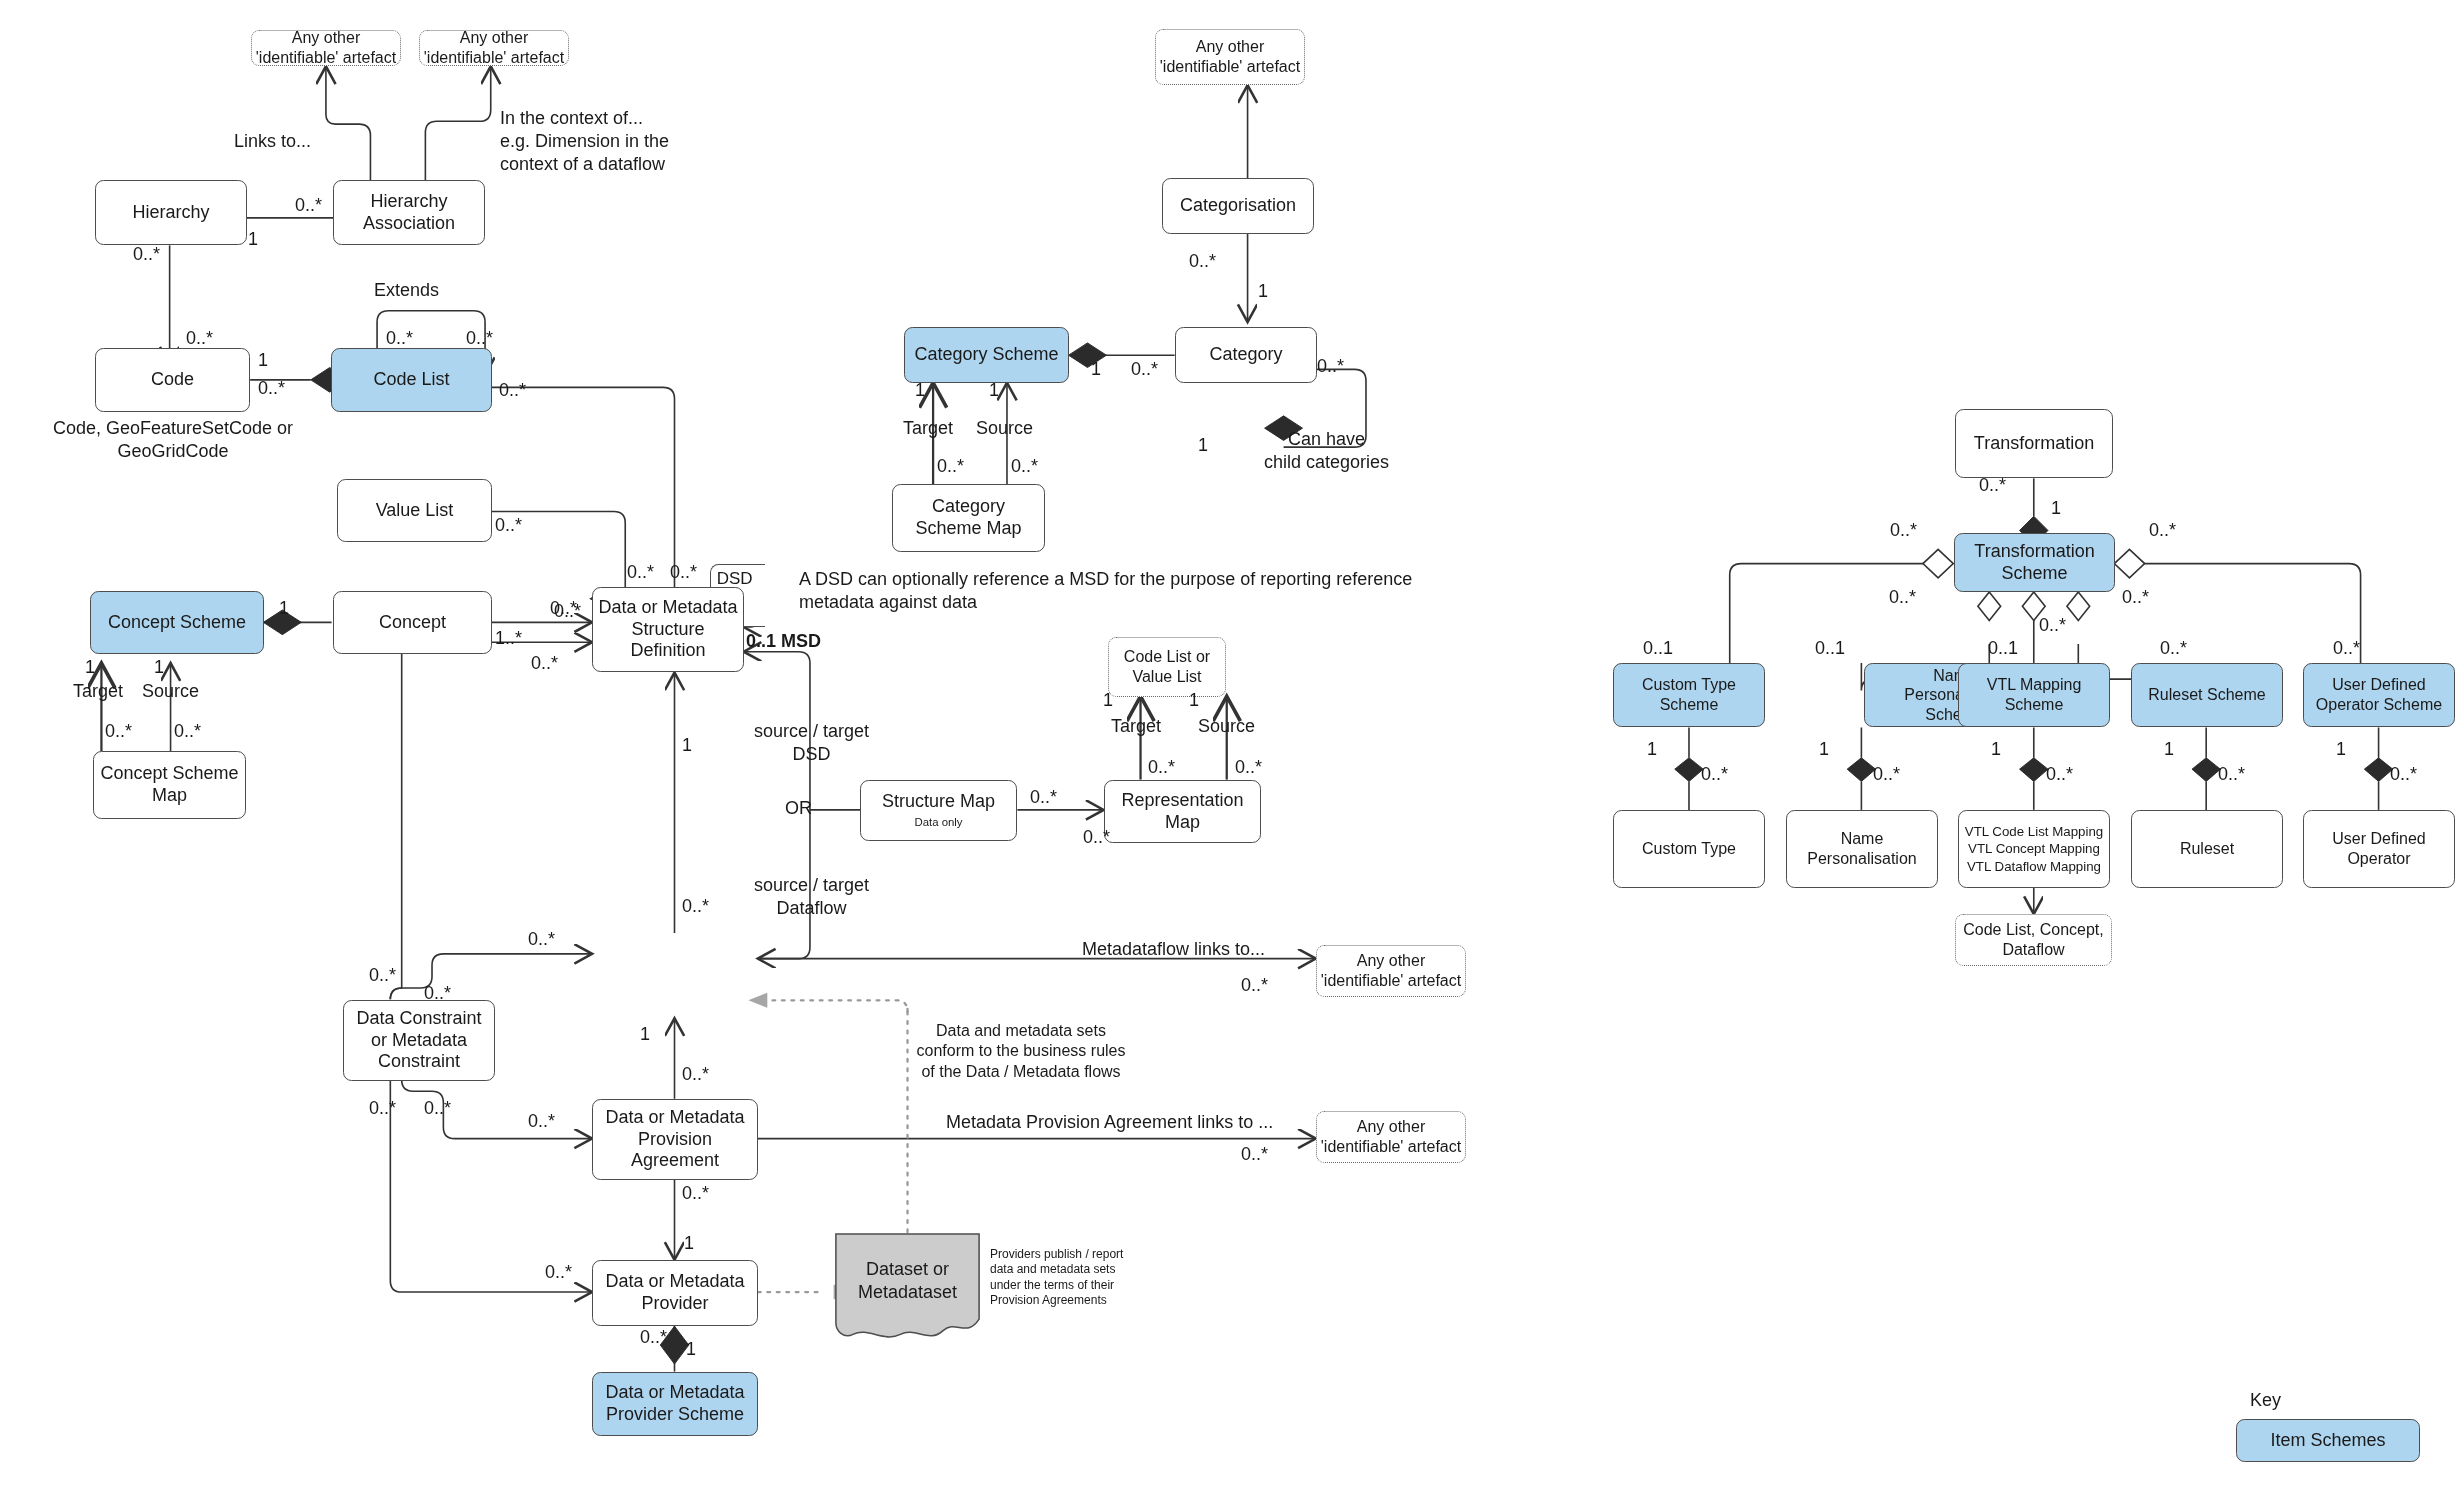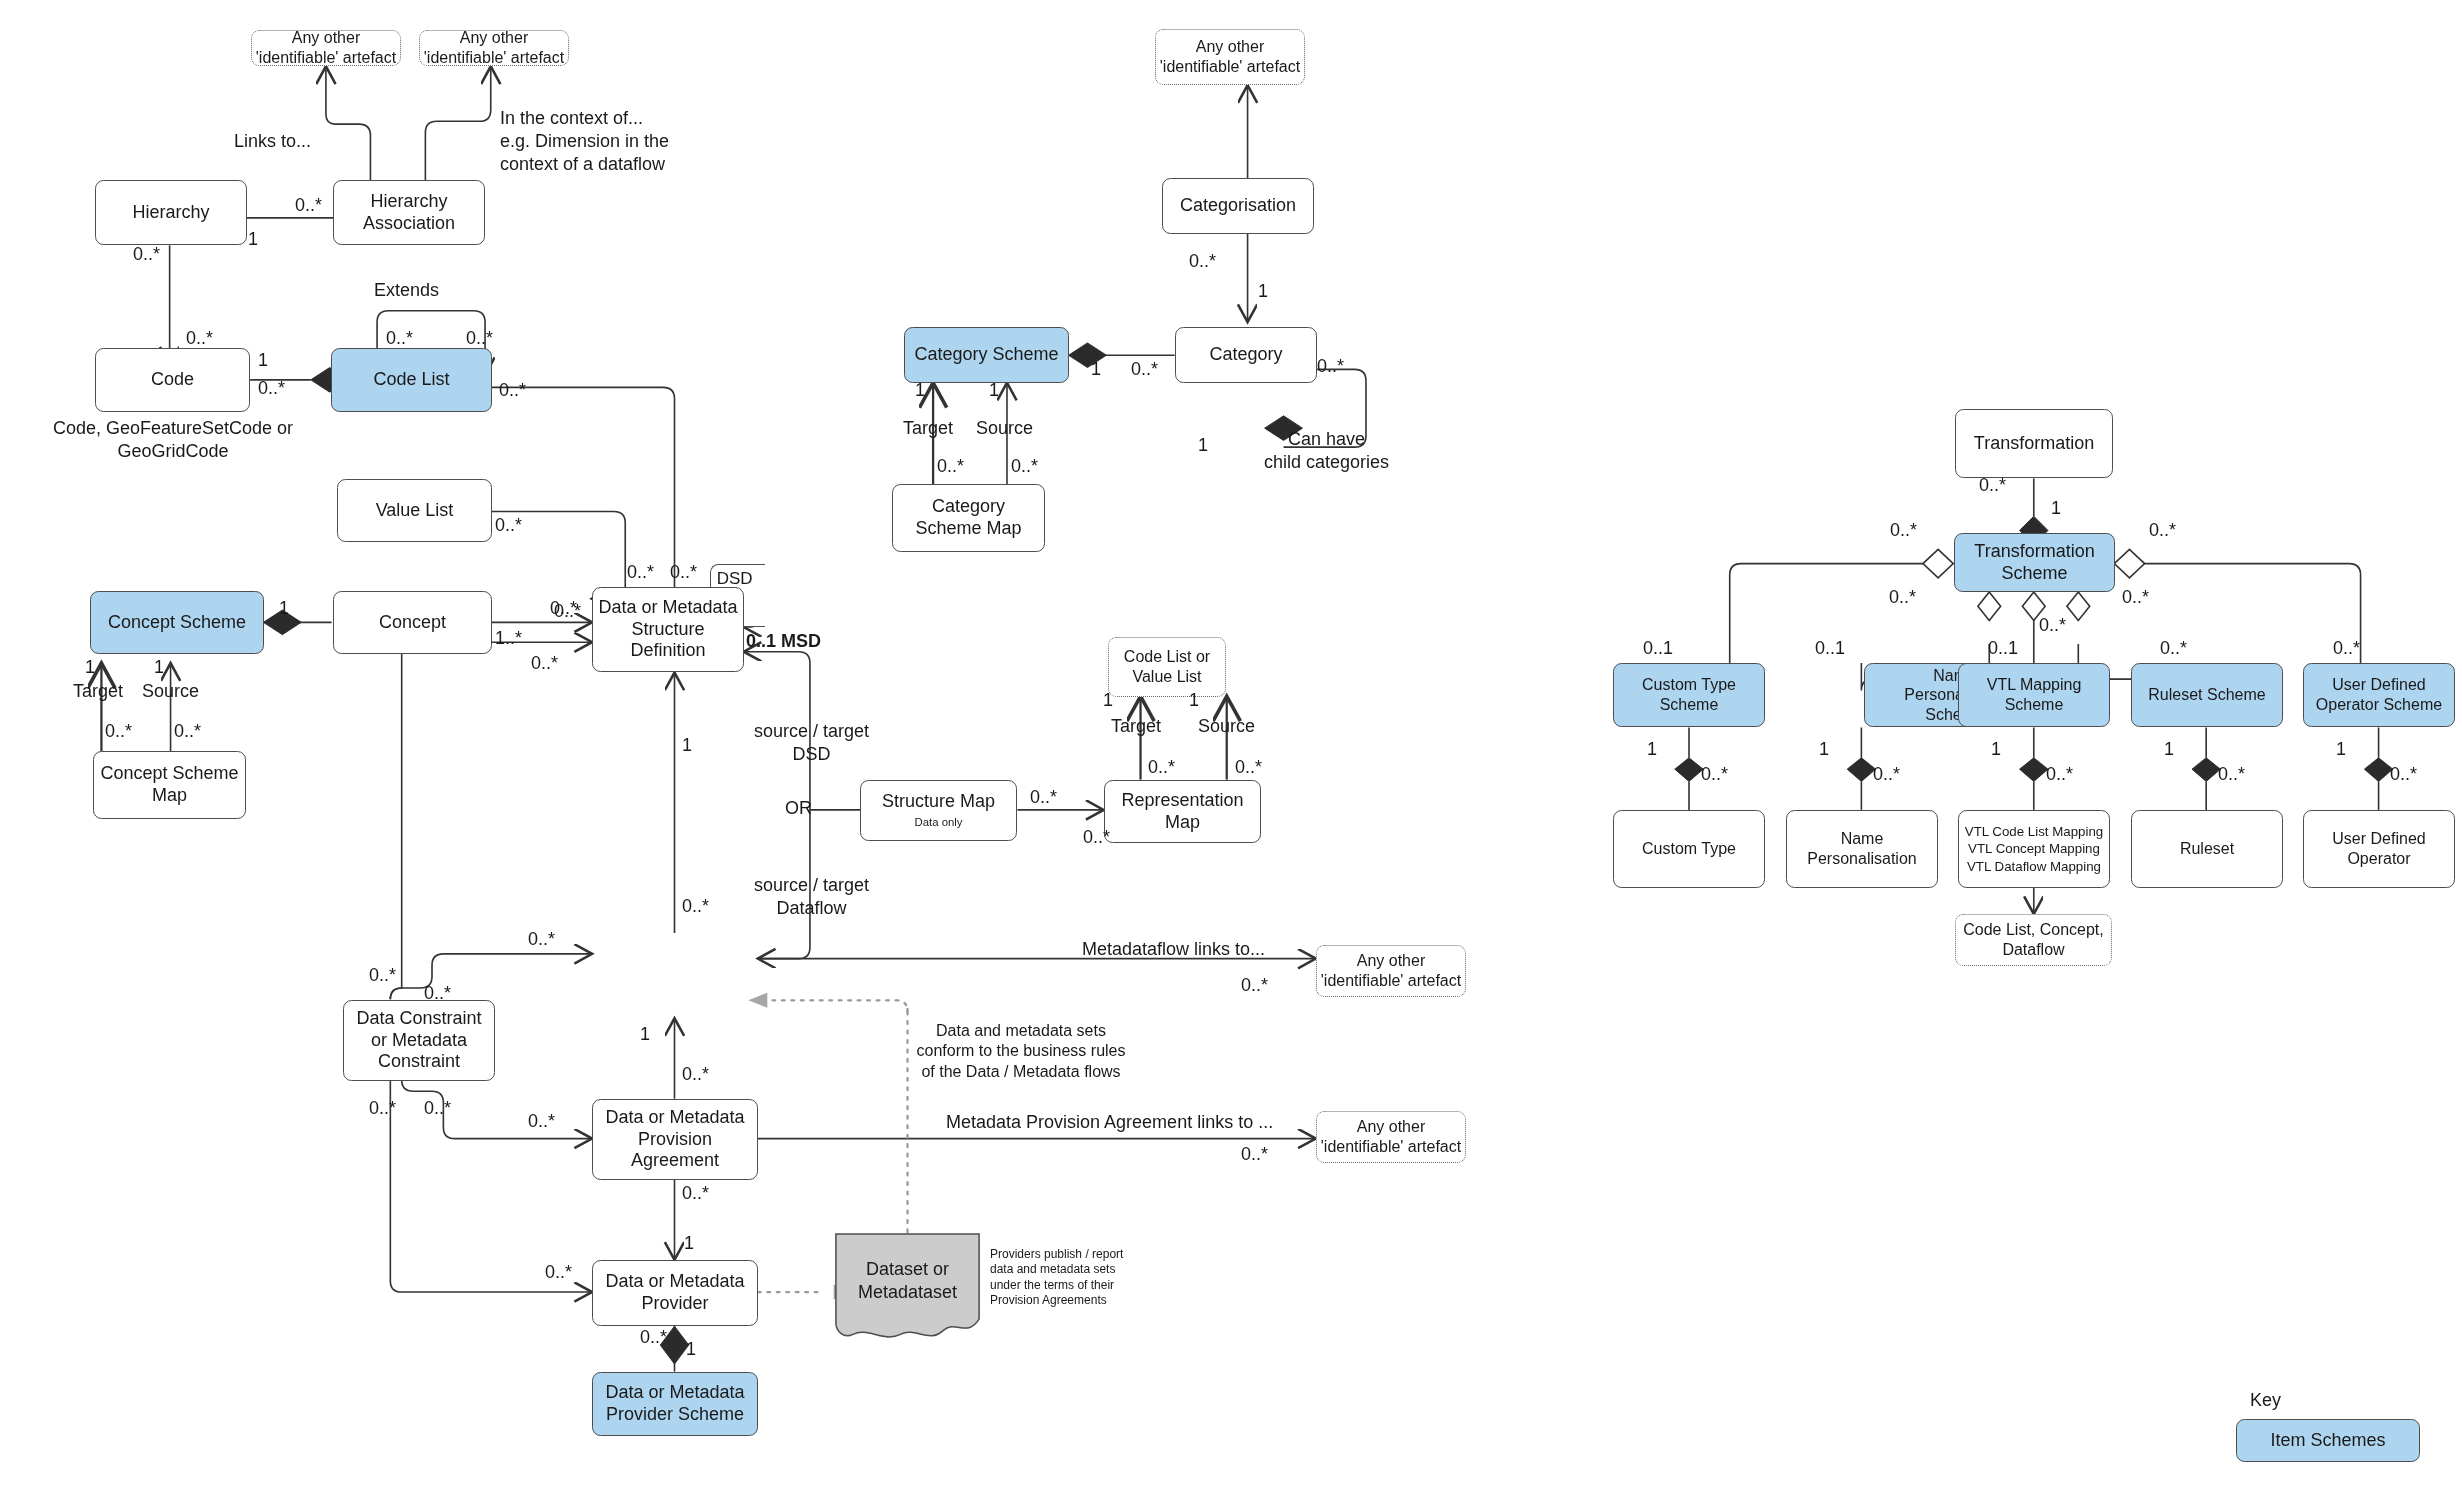--- a/index.html
+++ b/index.html
@@ -362,20 +362,22 @@
   <span>Dataflow</span>
 </div>
 
 <div class="lbl" style="left:234px;top:130px;">Links to...</div>
 <div class="lbl note" style="left:500px;top:107px;">In the context of...
 e.g. Dimension in the
 context of a dataflow</div>
 <div class="lbl" style="left:374px;top:279px;">Extends</div>
 <div class="lbl note center" style="left:45px;top:417px;width:256px;text-align:center;">Code, GeoFeatureSetCode or
 GeoGridCode</div>
+<div class="lbl note" style="left:799px;top:568px;">A DSD can optionally reference a MSD for the purpose of reporting reference
+metadata against data</div>
 <div class="lbl" style="left:746px;top:630px;font-weight:600;">0..1 MSD</div>
 <div class="lbl note center" style="left:745px;top:720px;width:133px;text-align:center;">source / target
 DSD</div>
 <div class="lbl" style="left:785px;top:797px;">OR</div>
 <div class="lbl note center" style="left:745px;top:874px;width:133px;text-align:center;">source / target
 Dataflow</div>
 <div class="lbl" style="left:1082px;top:938px;">Metadataflow links to...</div>
 <div class="lbl note center" style="left:912px;top:1021px;width:218px;font-size:16px;">Data and metadata sets
 conform to the business rules
 of the Data / Metadata flows</div>

